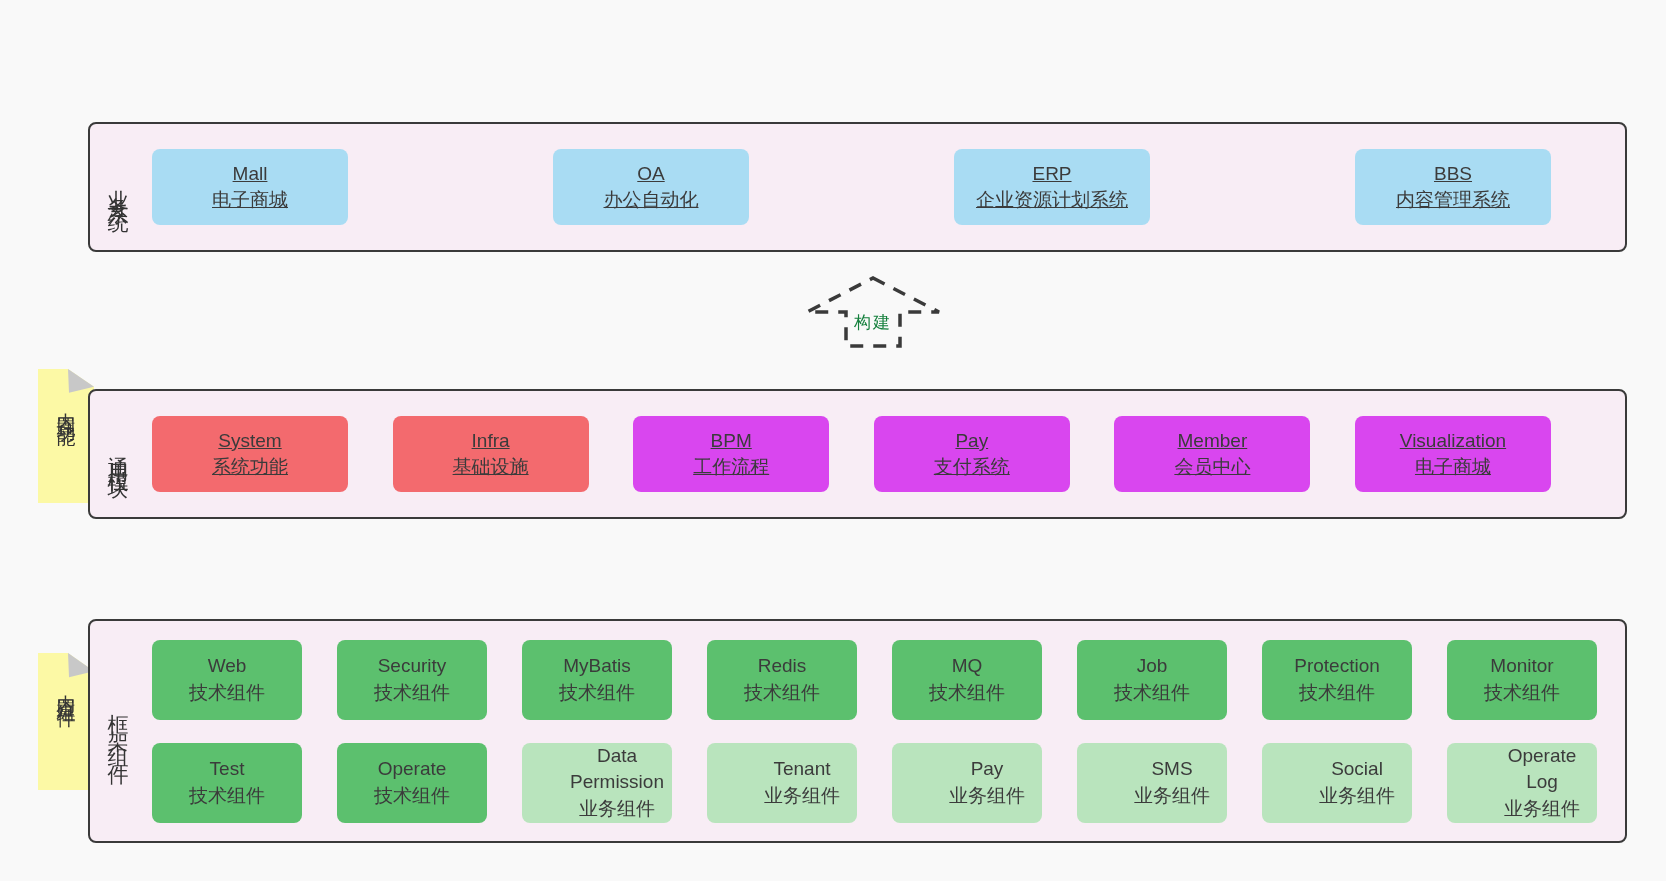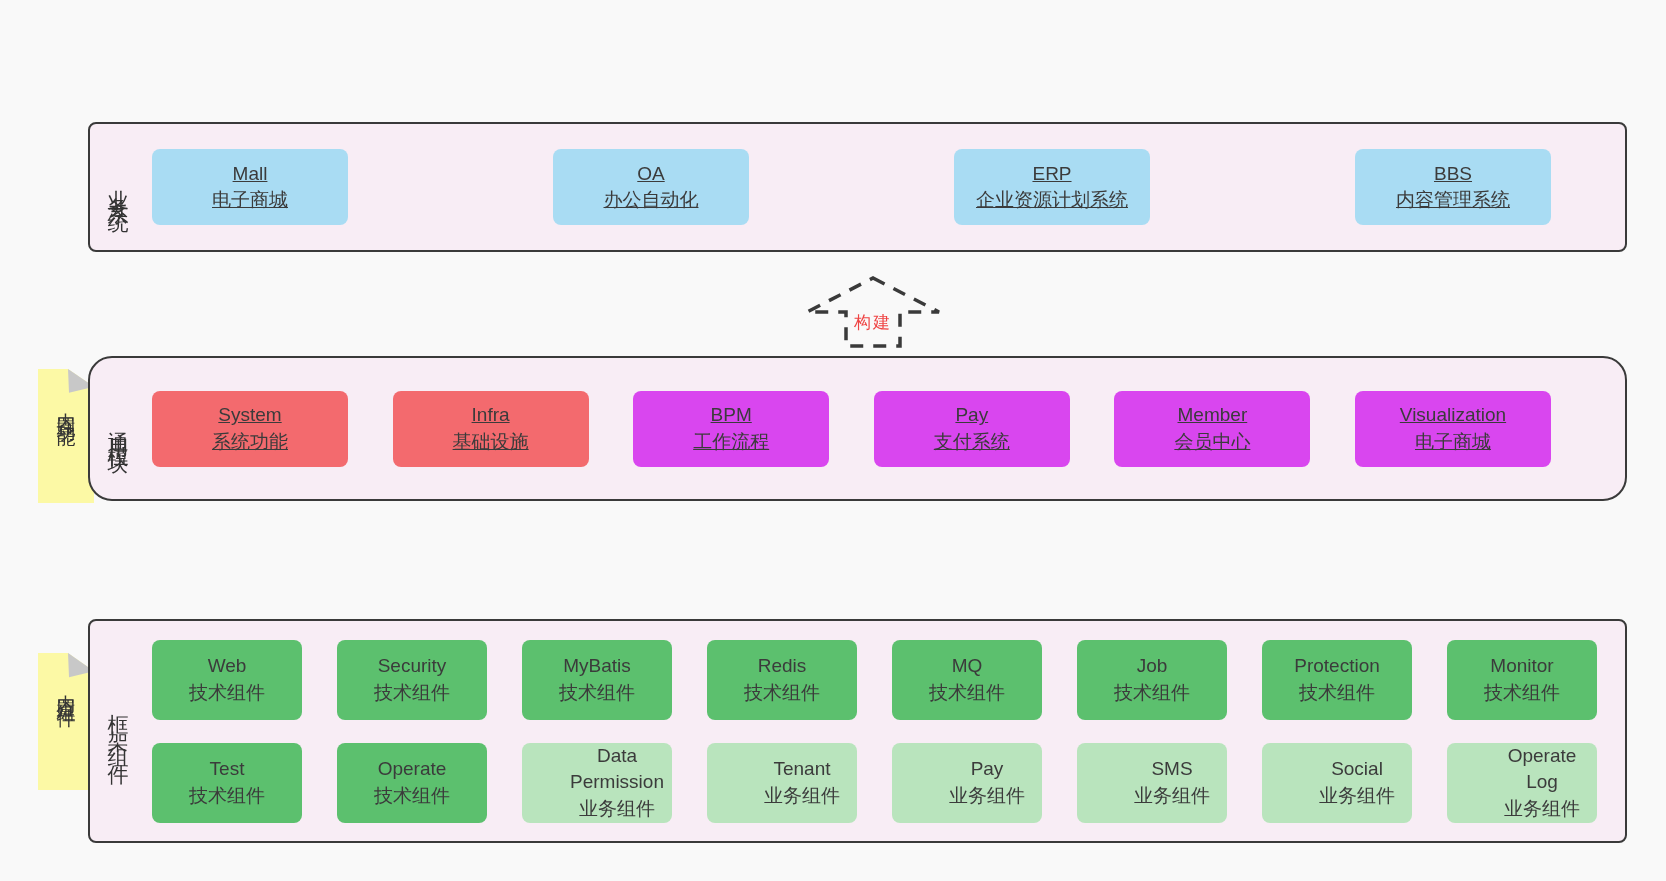--- a/index.html
+++ b/index.html
@@ -6,21 +6,21 @@
   body{font-family:"Liberation Sans","DejaVu Sans",sans-serif;color:#3b3b3b;}
   .canvas{position:relative;width:1666px;height:881px;background:#f9f9f9;overflow:hidden;}
 
   
   .band{
     position:absolute;left:88px;width:1539px;box-sizing:border-box;
     background:#f8edf5;border:2px solid #3a3a3a;border-radius:8px;
     display:flex;align-items:center;z-index:1;
   }
   .band-top{top:122px;height:130px;}
-  .band-mid{top:356px;height:145px;border-radius:24px;}
+  .band-mid{top:389px;height:130px;}
   .band-bottom{top:619px;height:224px;}
 
   .band-label{
     writing-mode:vertical-rl;text-orientation:upright;
     font-size:21px;letter-spacing:7px;margin-left:14px;color:#333;
     white-space:nowrap;
   }
   .band-bottom .band-label{letter-spacing:17px;}
 
   .boxes{flex:1;display:flex;justify-content:space-between;align-items:center;padding:0 74px 0 20px;}
@@ -40,21 +40,21 @@
   .pink{background:#d946ef;}
   .green{background:#5cc06e;}
   .lightgreen{background:#b9e4bd;padding-left:44px;}
   .box-title,.box-sub{color:#3b3b3b;}
 
   
   .arrow{position:absolute;width:140px;height:74px;z-index:1;}
   .arrow svg{display:block;width:140px;height:74px;}
   .arrow-label{
     position:absolute;left:50%;top:36px;transform:translateX(-50%);
-    background:#f9f9f9;padding:0 3px;font-size:17px;letter-spacing:2px;color:#ef4444;white-space:nowrap;
+    background:#f9f9f9;padding:0 3px;font-size:17px;letter-spacing:2px;color:#15803d;white-space:nowrap;
   }
   .arrow-build{left:803px;top:275px;}
   .arrow-implement{left:823px;top:516px;}
 
   
   .sticky{position:absolute;width:56px;z-index:0;}
   .sticky-mid{left:38px;top:369px;height:134px;}
   .sticky-bottom{left:38px;top:653px;height:137px;}
   .sticky svg{position:absolute;inset:0;width:100%;height:100%;}
   .sticky-label{

